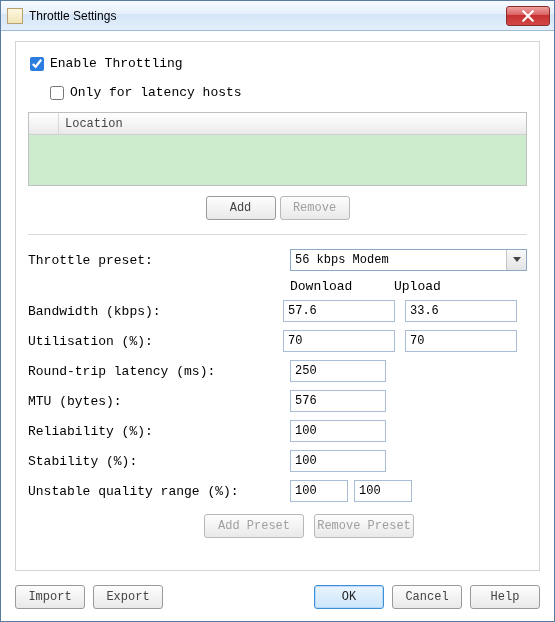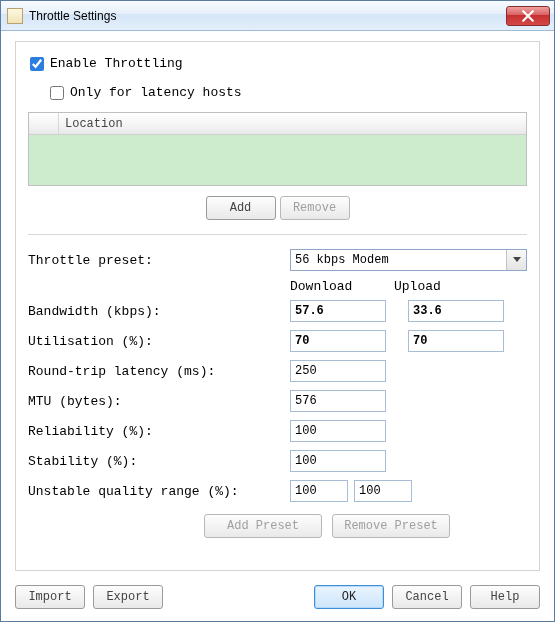--- a/index.html
+++ b/index.html
@@ -179,29 +179,29 @@
     font-family: "Courier New", monospace;
     font-size: 12px;
     background: #fff;
   }
   .select-wrap .select-btn {
     width: 20px; height: 20px;
     background: linear-gradient(to bottom, #f8f8f8, #e4e4e4);
     border-left: 1px solid #c4c4c4;
     display: flex; align-items: center; justify-content: center;
   }
-  .w-dl { width: 96px; margin-right: 22px; font-weight: bold; }
+  .w-dl { width: 112px; margin-right: 10px; }
   .w-single { width: 96px; }
   .w-half { width: 58px; }
   .preset-buttons {
     display: flex;
     gap: 10px;
     margin: 4px 0 0 176px;
   }
-  .preset-buttons .btn { width: 118px; }
+  .preset-buttons .btn { width: 100px; }
   .footer {
     display: flex;
     align-items: center;
     margin-top: 14px;
     gap: 8px;
   }
   .footer .btn { width: 70px; }
   .footer-spacer { flex: 1; }
 </style>
 </head>

